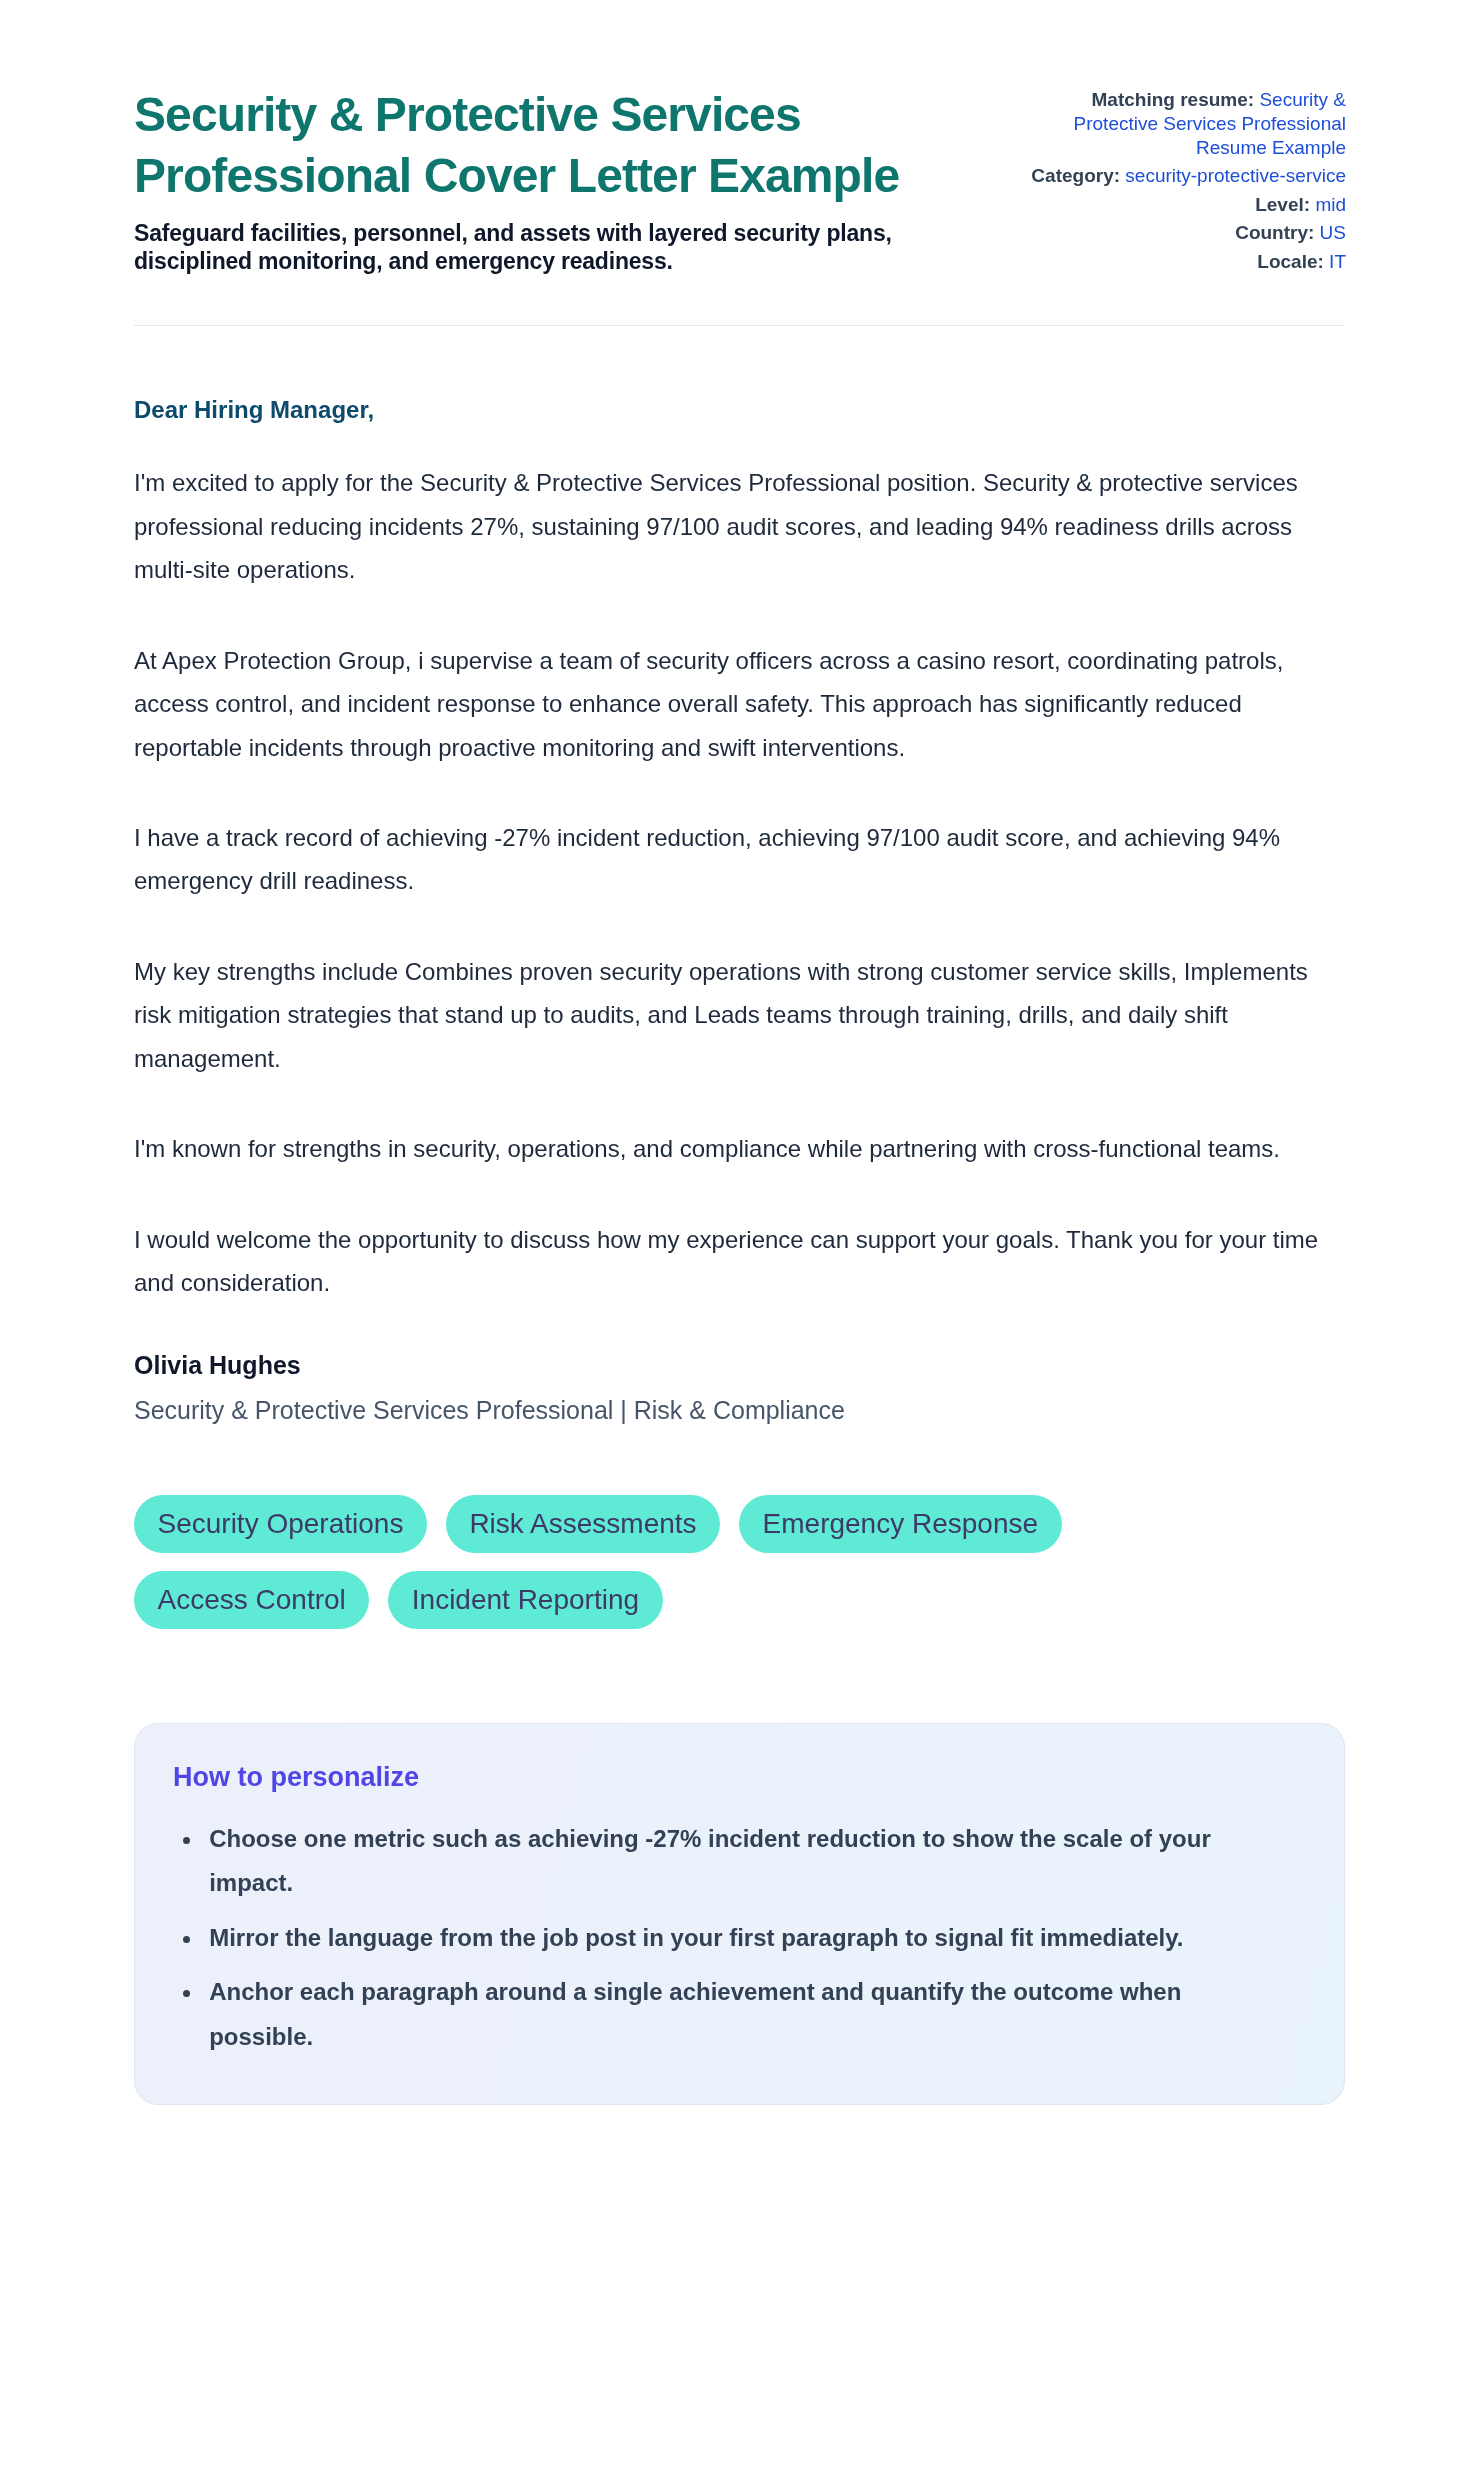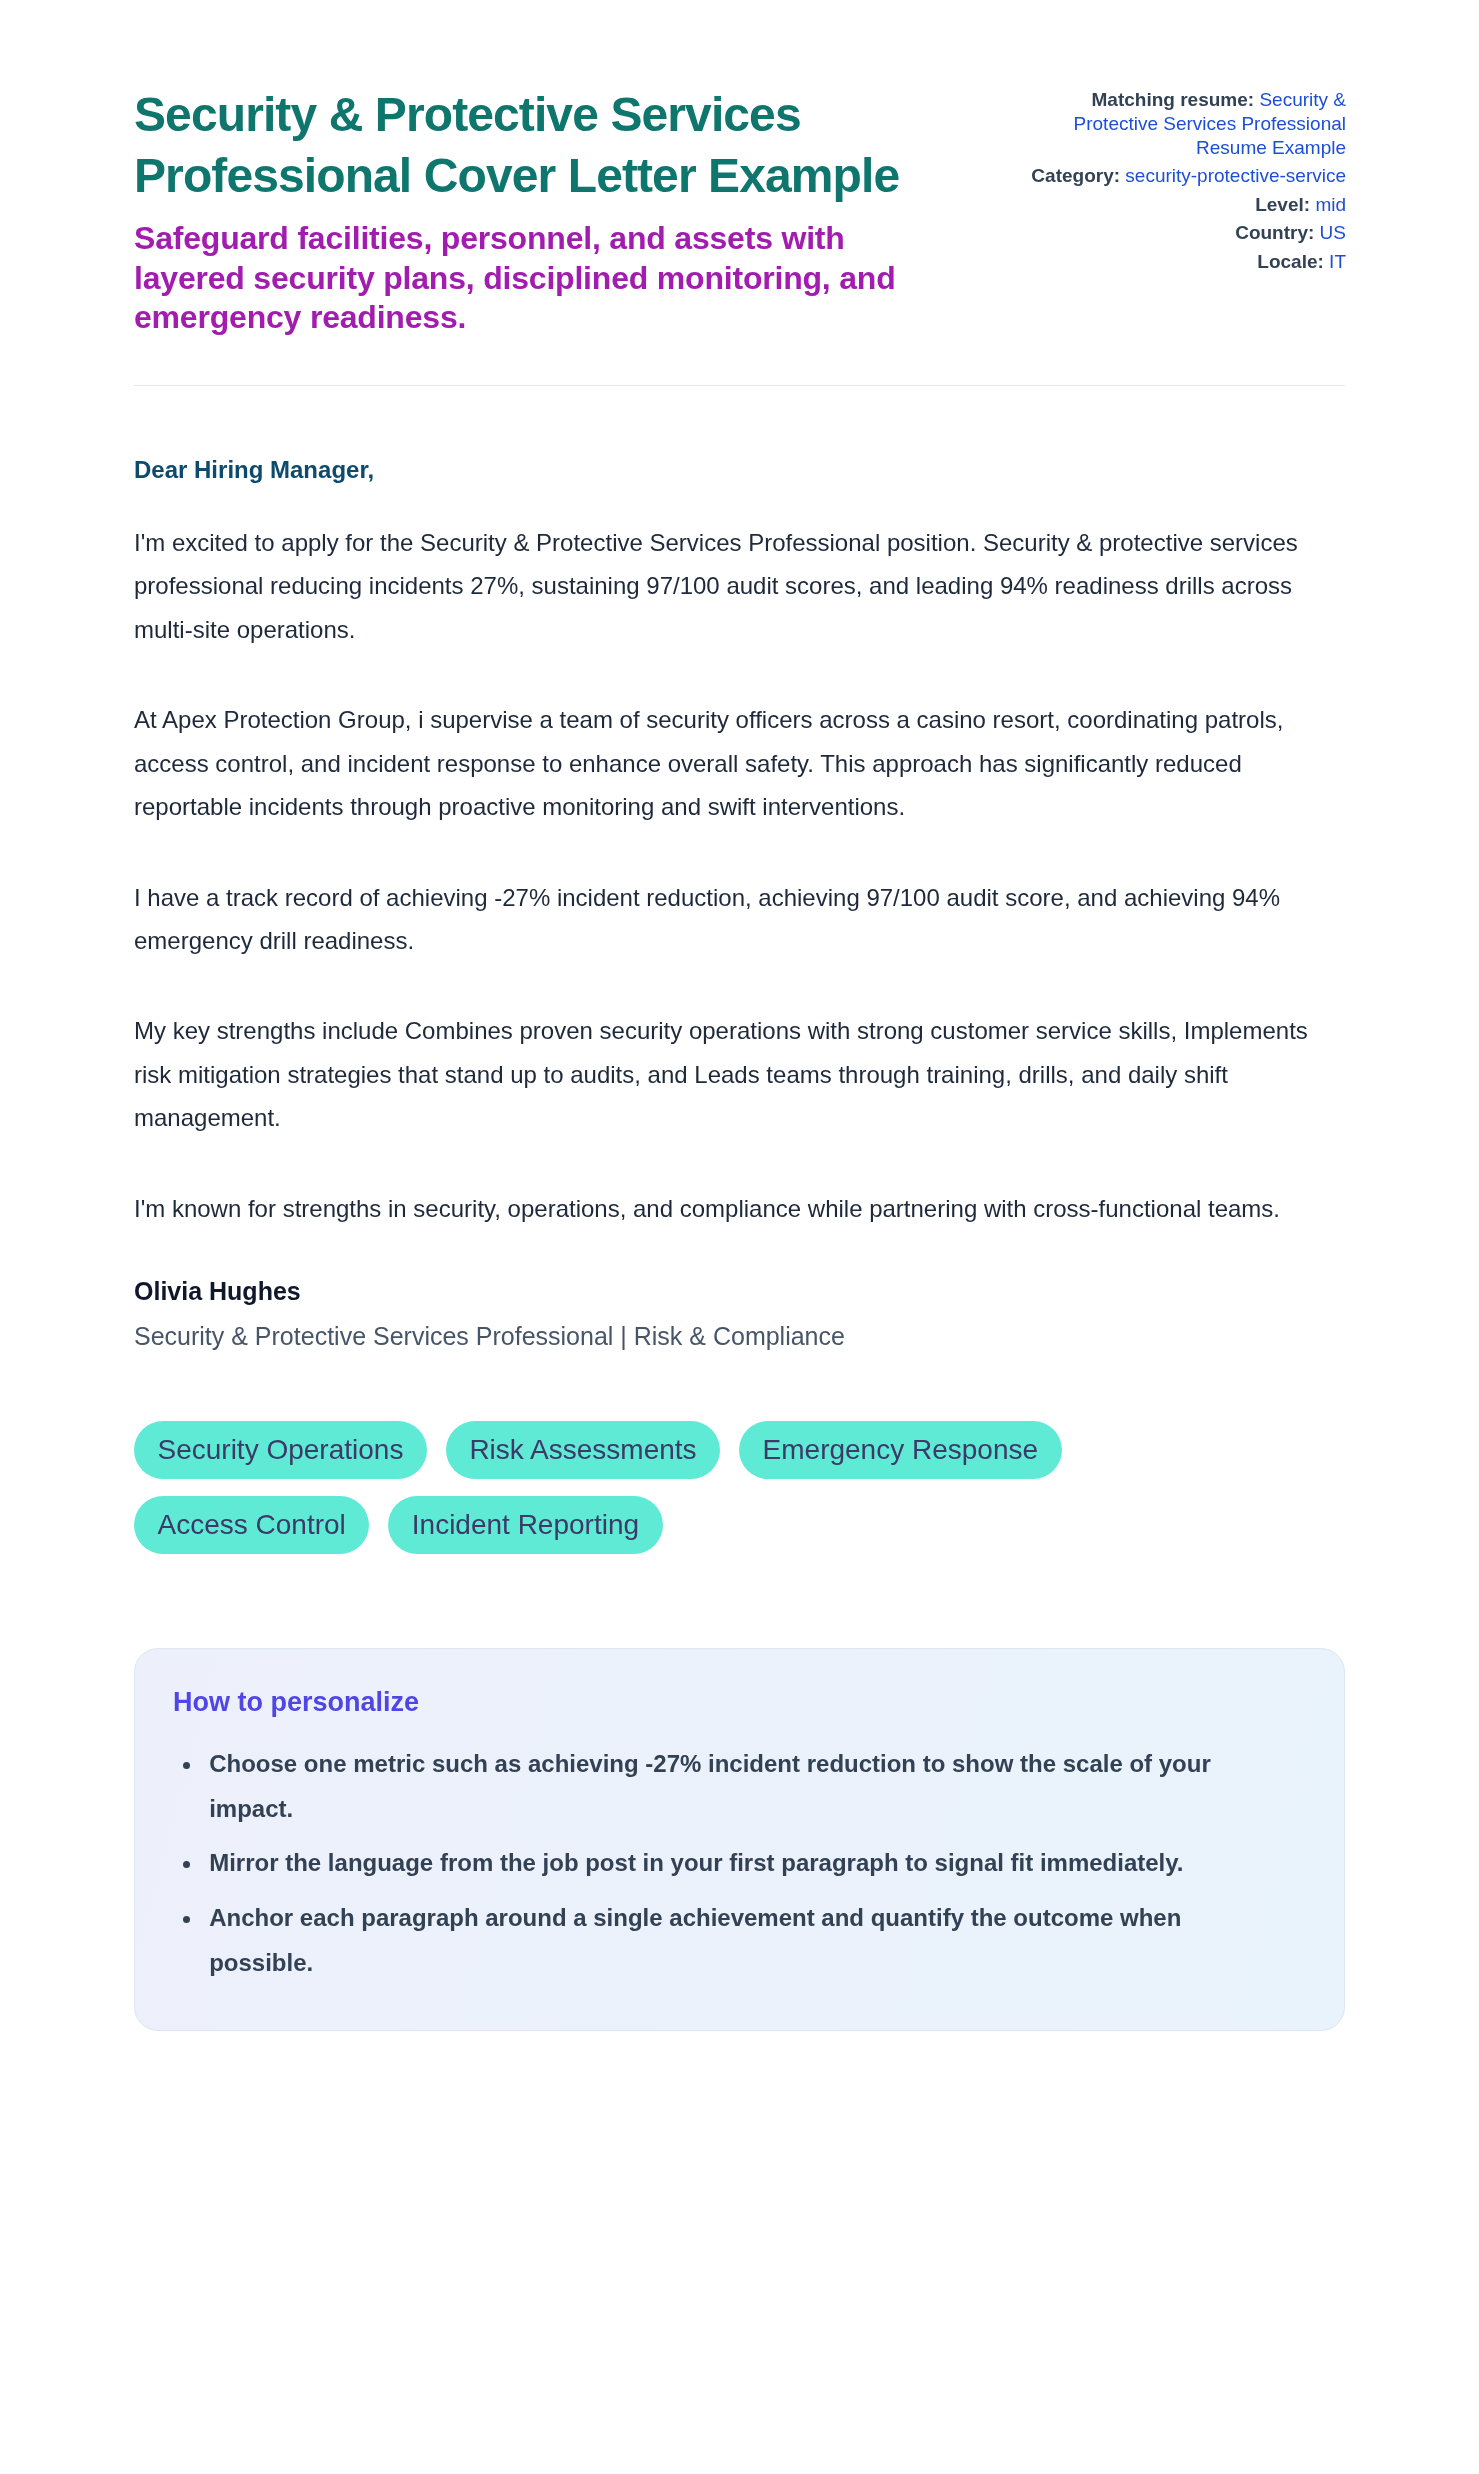--- a/index.html
+++ b/index.html
@@ -28,22 +28,22 @@
   .title {
     color: #0f766e;
     font-size: 48px;
     font-weight: 800;
     line-height: 1.28;
     letter-spacing: -0.9px;
   }
   .subtitle {
     margin-top: 12px;
     max-width: 801px;
-    color: #a21caf;
-    font-size: 32px;
+    color: #0f172a;
+    font-size: 23px;
     font-weight: 700;
     line-height: 1.24;
     letter-spacing: -0.2px;
   }
   .meta {
     width: 324px;
     flex: 0 0 auto;
     text-align: right;
     font-size: 19px;
     line-height: 1.27;
@@ -171,20 +171,21 @@
   <hr class="divider">
 
   <main class="letter">
     <p class="salutation">Dear Hiring Manager,</p>
 
     <p class="para">I'm excited to apply for the Security &amp; Protective Services Professional position. Security &amp; protective services professional reducing incidents 27%, sustaining 97/100 audit scores, and leading 94% readiness drills across multi-site operations.</p>
     <p class="para">At Apex Protection Group, i supervise a team of security officers across a casino resort, coordinating patrols, access control, and incident response to enhance overall safety. This approach has significantly reduced reportable incidents through proactive monitoring and swift interventions.</p>
     <p class="para">I have a track record of achieving -27% incident reduction, achieving 97/100 audit score, and achieving 94% emergency drill readiness.</p>
     <p class="para">My key strengths include Combines proven security operations with strong customer service skills, Implements risk mitigation strategies that stand up to audits, and Leads teams through training, drills, and daily shift management.</p>
     <p class="para">I'm known for strengths in security, operations, and compliance while partnering with cross-functional teams.</p>
+    <p class="para">I would welcome the opportunity to discuss how my experience can support your goals. Thank you for your time and consideration.</p>
 
     <div class="signature">
       <p class="sig-name">Olivia Hughes</p>
       <p class="sig-role">Security &amp; Protective Services Professional | Risk &amp; Compliance</p>
     </div>
 
     <div class="tags">
       <span class="tag">Security Operations</span>
       <span class="tag">Risk Assessments</span>
       <span class="tag">Emergency Response</span>

